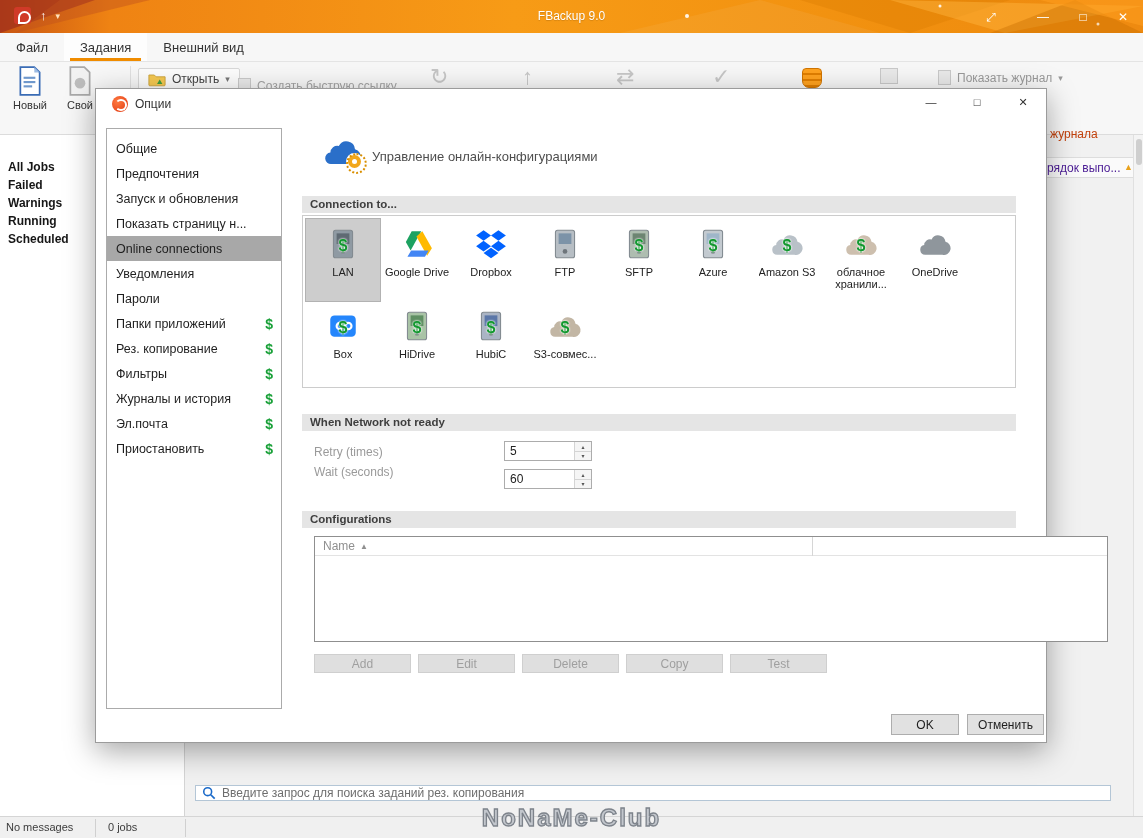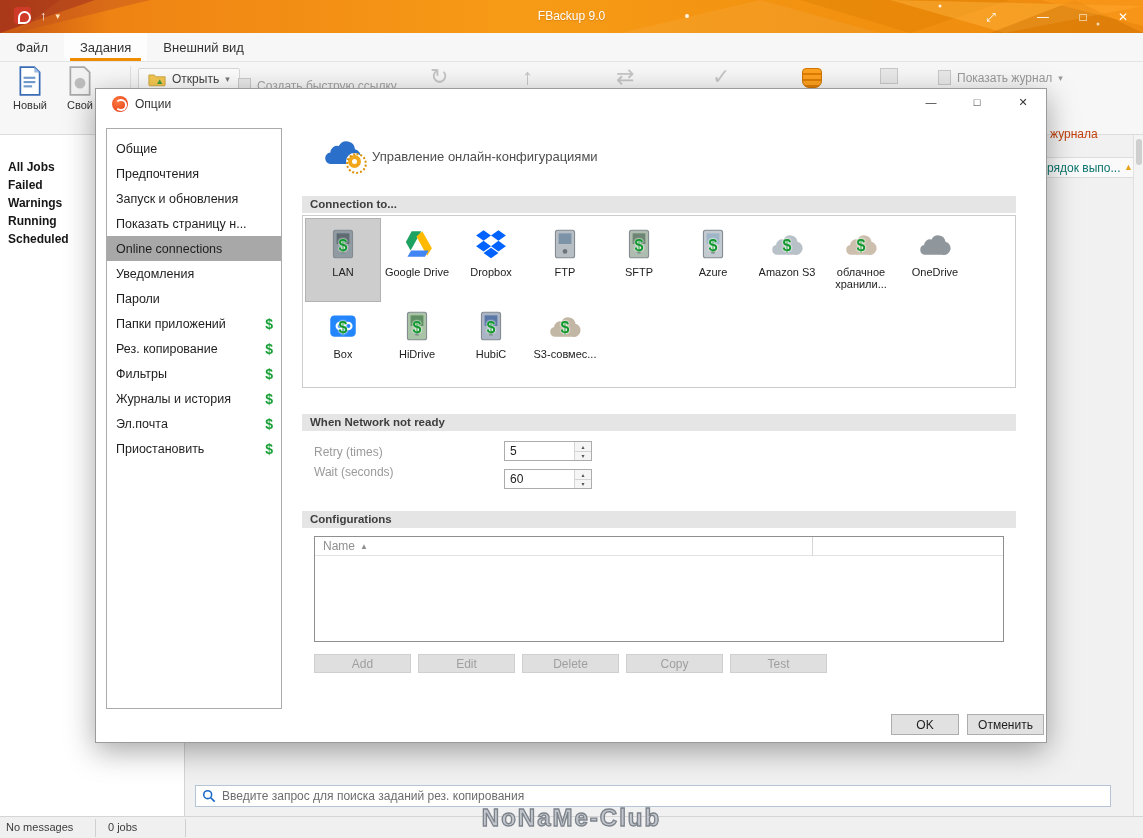--- a/index.html
+++ b/index.html
@@ -47,27 +47,27 @@
     background:repeating-linear-gradient(#ffa21f 0 4px,#e07e00 4px 6px); border:1px solid #d07400; }
 
   
   .jobs { position:absolute; left:0; top:135px; width:185px; height:681px; background:#fff; border-right:1px solid #d4d4d4; }
   .job-item { margin-top:0; height:18px; line-height:18px; padding-left:8px; font-size:12px; font-weight:bold; color:#161616; }
   .jobs .pad { height:23px; }
 
   
   .content { position:absolute; left:186px; top:135px; width:947px; height:681px; background:#f1f1f1; }
   .col-header { position:absolute; left:186px; top:157px; width:947px; height:21px; background:#fafafa; border-top:1px solid #ddd; border-bottom:1px solid #ddd; z-index:1; }
-  .col-header .txt { position:absolute; left:861px; top:3px; font-size:12px; color:#0f766e; }
+  .col-header .txt { position:absolute; left:861px; top:3px; font-size:12px; color:#4c1d95; }
   .col-header .sorticon { position:absolute; left:938px; top:4px; font-size:9px; color:#e8a11b; }
   .vscroll { position:absolute; left:1133px; top:135px; width:10px; height:681px; background:#f4f4f4; border-left:1px solid #e0e0e0; z-index:2; }
   .vscroll .thumb { position:absolute; left:2px; top:4px; width:6px; height:26px; background:#cfcfcf; border-radius:3px; }
 
   
-  .search-box { position:absolute; left:195px; top:785px; width:916px; height:22px; background:#fff;
+  .search-box { position:absolute; left:195px; top:785px; width:916px; height:16px; background:#fff;
     border:1px solid #b4c6d6; display:flex; align-items:center; gap:6px; padding:0 6px; z-index:2; }
   .search-box input { border:0; outline:none; flex:1; font-size:12px; color:#333; font-family:"Liberation Sans",sans-serif; background:transparent; }
   .search-box input::placeholder { color:#6d6d6d; }
 
   
   .statusbar { position:absolute; left:0; top:816px; width:1143px; height:22px; background:#f0f0f0; border-top:1px solid #d5d5d5; font-size:11px; color:#3c3c3c; z-index:1; }
   .sb-cell { position:absolute; top:4px; }
   .sb-div { position:absolute; top:2px; width:1px; height:18px; background:#d0d0d0; }
 
   .watermark { position:absolute; left:0; right:0; top:804px; text-align:center; z-index:4;
@@ -112,21 +112,21 @@
     color:#13982f; font-weight:bold; font-size:16px; text-shadow:0 0 2px #fff,0 0 2px #fff; }
   .conn-label { font-size:11px; color:#222; text-align:center; line-height:12px; margin-top:3px; max-height:25px; overflow:hidden; }
   
   .fieldlbl { position:absolute; left:218px; font-size:12px; color:#9a9a9a; }
   .spin { position:absolute; left:408px; width:88px; height:20px; border:1px solid #acacac; background:#fff; display:flex; }
   .spin input { flex:1; border:0; outline:none; font-size:12px; padding-left:5px; color:#222; width:60px; font-family:"Liberation Sans",sans-serif; }
   .spin-btns { width:17px; display:flex; flex-direction:column; border-left:1px solid #d4d4d4; }
   .spin-btn { flex:1; display:flex; align-items:center; justify-content:center; font-size:6px; color:#555; background:#f5f5f5; }
   .spin-btn:first-child { border-bottom:1px solid #d4d4d4; }
   
-  .cfg-table { position:absolute; left:218px; top:447px; width:690px; height:106px; border:1px solid #8f8f8f; background:#fff; }
+  .cfg-table { position:absolute; left:218px; top:447px; width:794px; height:106px; border:1px solid #8f8f8f; background:#fff; }
   .cfg-head { position:relative; height:19px; border-bottom:1px solid #e3e3e3; font-size:12px; color:#8f8f8f;
     display:flex; align-items:center; padding-left:8px; gap:5px; }
   .cfg-head .sort { font-size:8px; color:#8f8f8f; }
   .cfg-coldiv { position:absolute; left:497px; top:0; width:1px; height:19px; background:#d6d6d6; }
   
   .dis-btn { position:absolute; top:565px; width:97px; height:19px; background:#dfdfdf; border:1px solid #cfcfcf;
     color:#9f9f9f; font-size:12px; display:flex; align-items:center; justify-content:center; }
   
   .dlg-ok, .dlg-cancel { position:absolute; top:625px; height:21px; background:#e1e1e1; border:1px solid #adadad;
     font-size:12px; color:#1e1e1e; display:flex; align-items:center; justify-content:center; }

